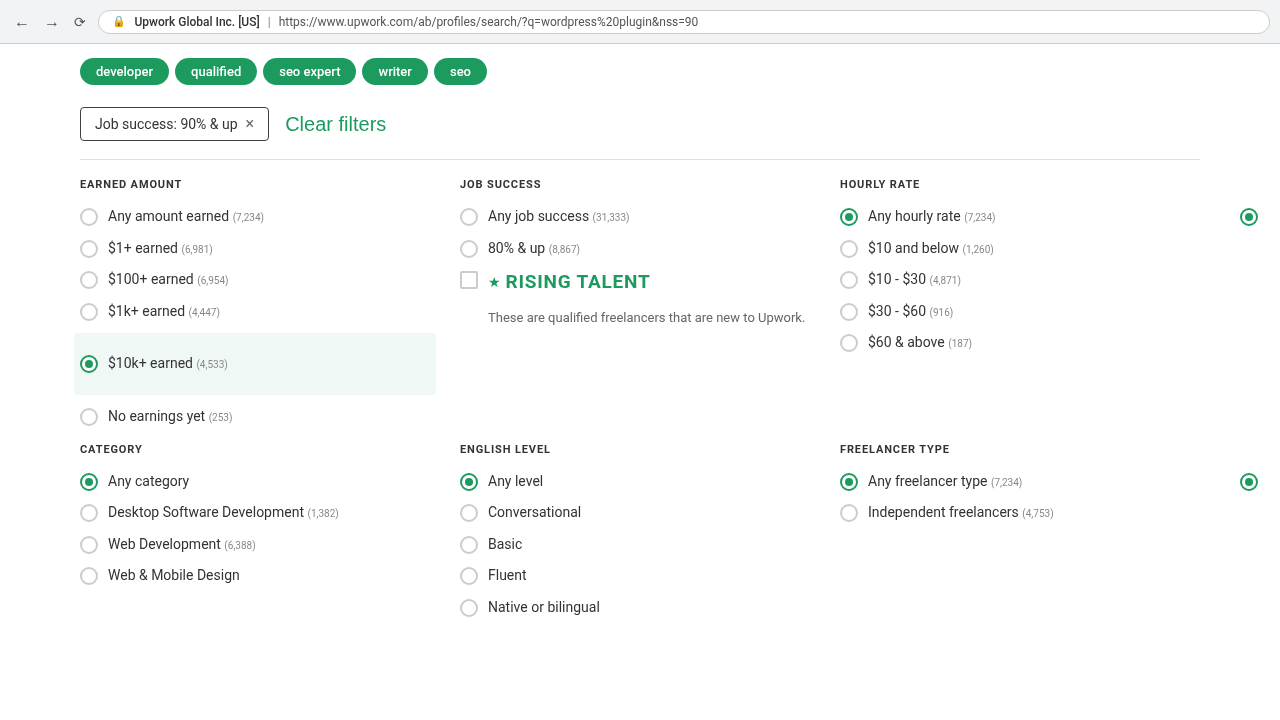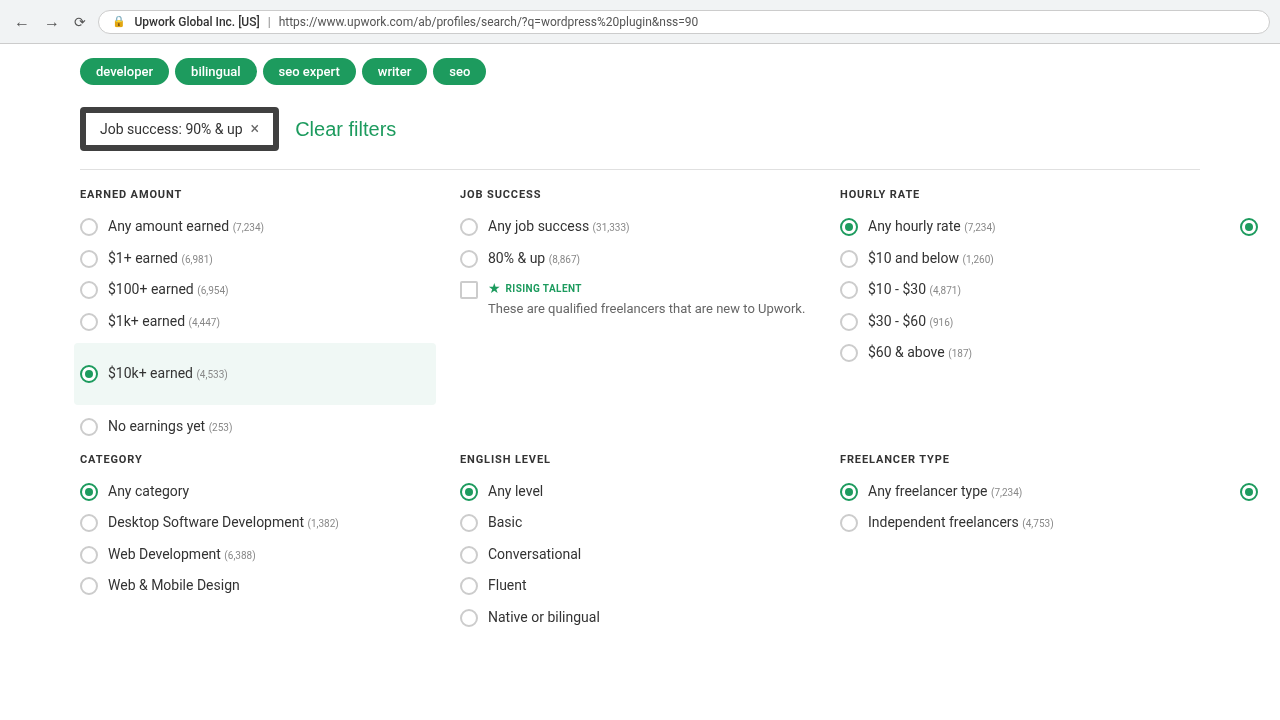--- a/index.html
+++ b/index.html
@@ -75,21 +75,21 @@
     .filter-bar {
       display: flex;
       align-items: center;
       gap: 16px;
       padding: 10px 0 14px 0;
     }
     .filter-chip {
       display: flex;
       align-items: center;
       gap: 8px;
-      border: 6px solid #404040;
+      border: 1px solid #404040;
       border-radius: 4px;
       padding: 8px 14px;
       font-size: 14px;
       color: #333;
       background: #fff;
     }
     .filter-chip-close {
       cursor: pointer;
       color: #666;
       font-size: 16px;
@@ -204,29 +204,29 @@
       align-items: center;
       gap: 5px;
     }
     .star-icon {
       color: #1d9b5e;
       font-size: 14px;
     }
     .rising-talent-label {
       color: #1d9b5e;
       font-weight: 700;
-      font-size: 10px;
+      font-size: 19px;
       letter-spacing: 0.04em;
       text-transform: uppercase;
     }
     .rising-talent-desc {
       color: #666;
       font-size: 13px;
       line-height: 1.4;
-      margin-top: 4px;
+      margin-top: 16px;
     }
   </style>
 </head>
 <body>
 
 <div class="browser-bar">
   <div class="browser-nav">
     <button class="nav-btn">←</button>
     <button class="nav-btn">→</button>
     <button class="nav-btn refresh-btn">⟳</button>
@@ -236,21 +236,21 @@
     <span class="site-name">Upwork Global Inc. [US]</span>
     <span class="separator">|</span>
     <span class="url-text">https://www.upwork.com/ab/profiles/search/?q=wordpress%20plugin&amp;nss=90</span>
   </div>
 </div>
 
 <div class="page-content">
 
   <div class="tags-row">
     <div class="tag-pill">developer</div>
-    <div class="tag-pill">bilingual</div>
+    <div class="tag-pill">qualified</div>
     <div class="tag-pill">seo expert</div>
     <div class="tag-pill">writer</div>
     <div class="tag-pill">seo</div>
   </div>
 
   <div class="filter-bar">
     <div class="filter-chip">
       <span>Job success: 90% &amp; up</span>
       <span class="filter-chip-close">×</span>
     </div>
@@ -434,26 +434,26 @@
       <div class="filter-section">
         <div class="filter-section-title">ENGLISH LEVEL</div>
 
         <div class="radio-option">
           <div class="radio-circle checked"></div>
           <span class="option-label">Any level</span>
         </div>
 
         <div class="radio-option">
           <div class="radio-circle"></div>
+          <span class="option-label">Conversational</span>
+        </div>
+
+        <div class="radio-option">
+          <div class="radio-circle"></div>
           <span class="option-label">Basic</span>
-        </div>
-
-        <div class="radio-option">
-          <div class="radio-circle"></div>
-          <span class="option-label">Conversational</span>
         </div>
 
         <div class="radio-option">
           <div class="radio-circle"></div>
           <span class="option-label">Fluent</span>
         </div>
 
         <div class="radio-option">
           <div class="radio-circle"></div>
           <span class="option-label">Native or bilingual</span>

